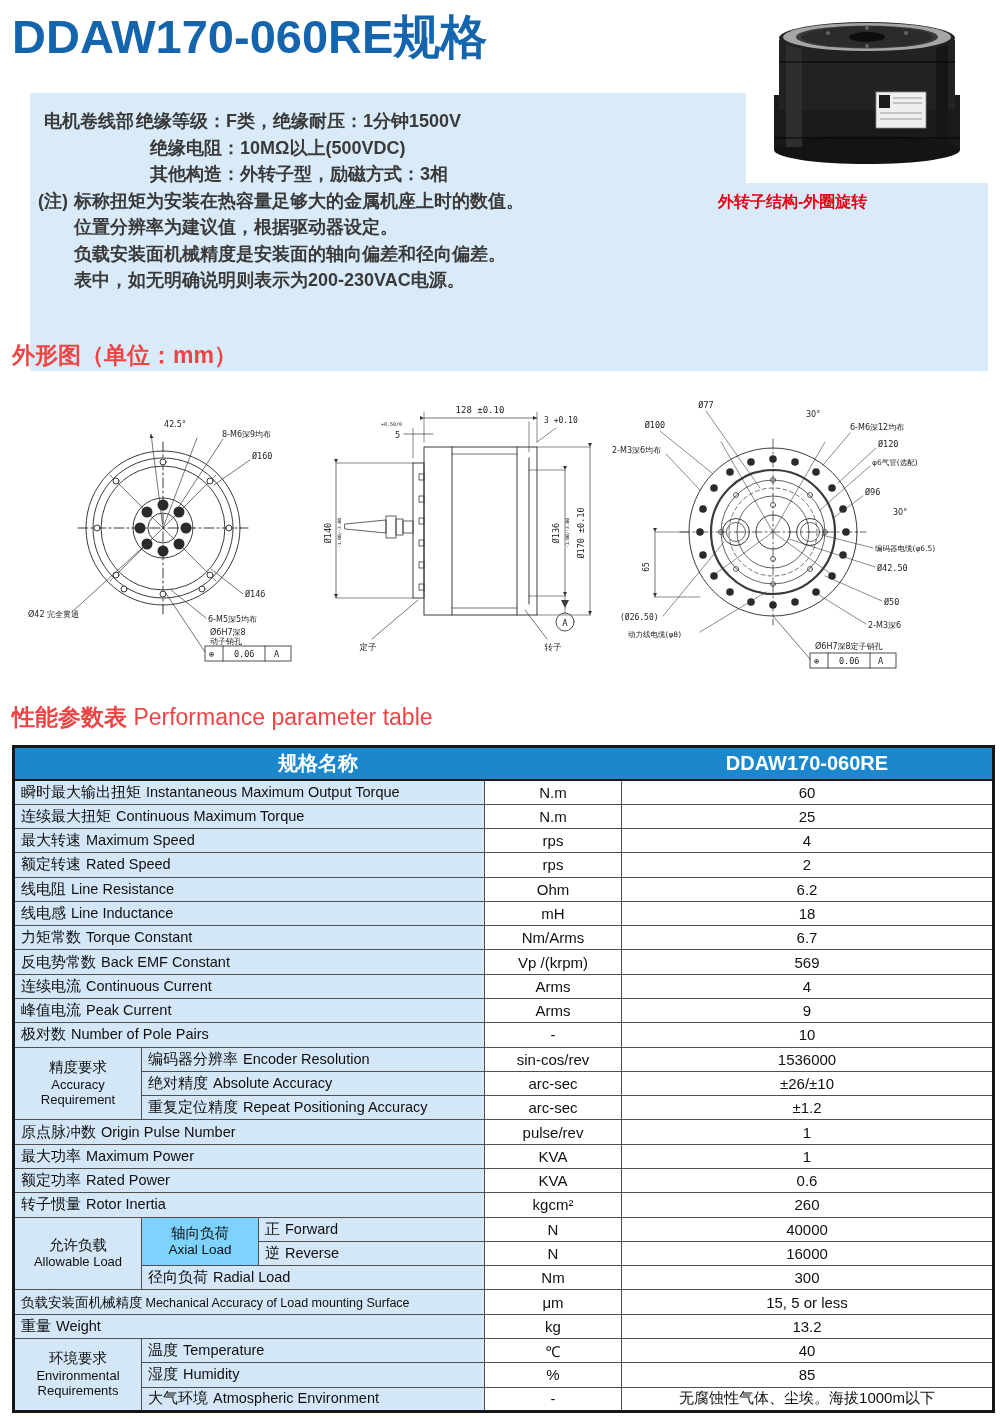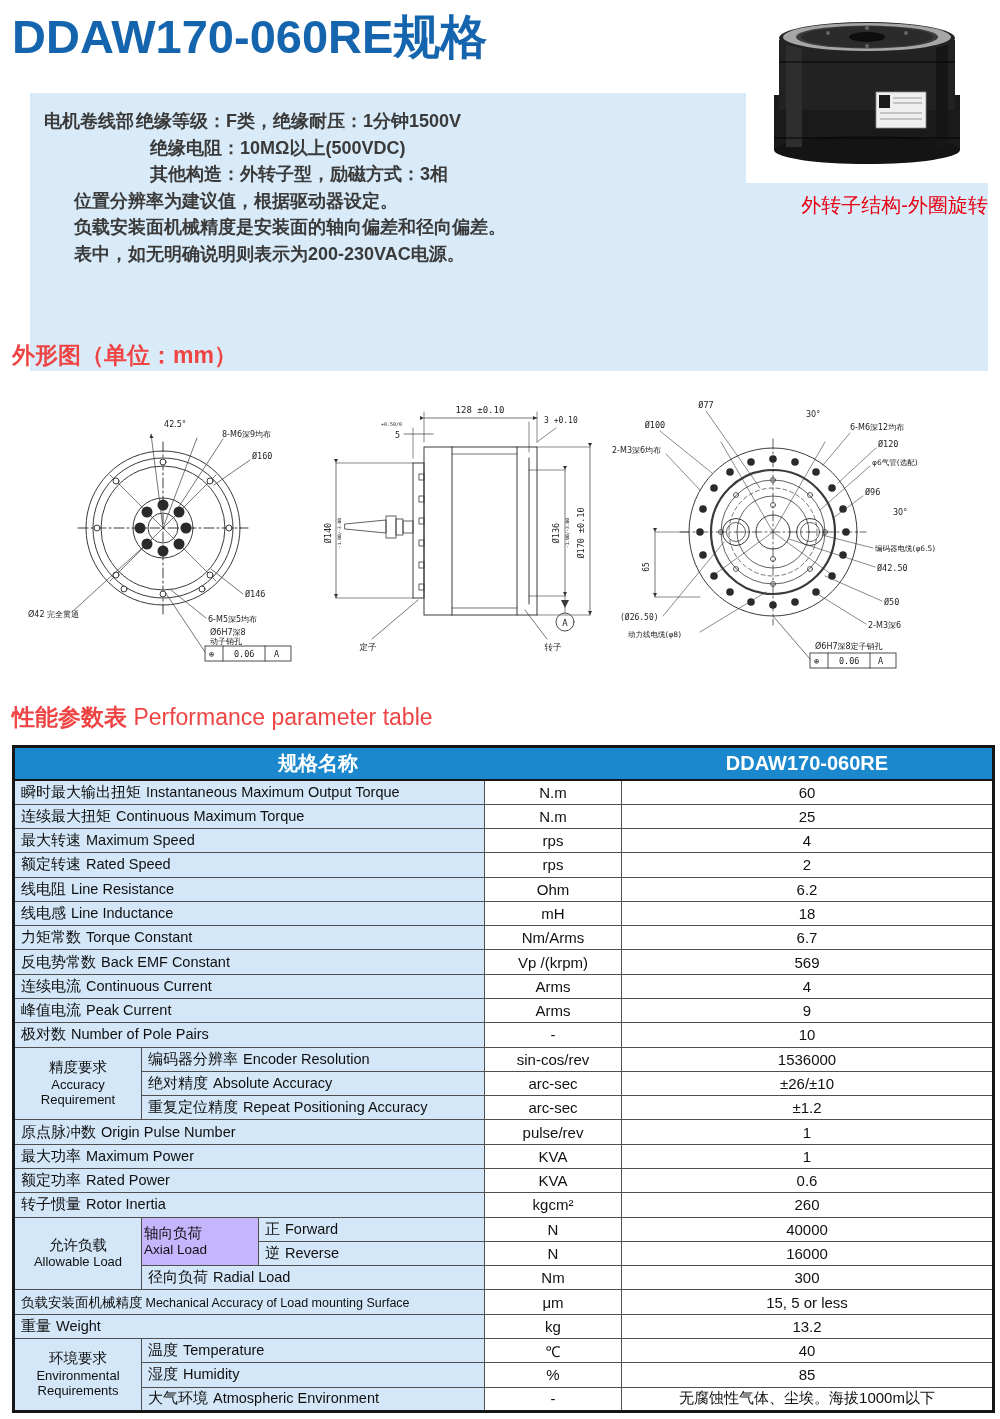--- a/index.html
+++ b/index.html
@@ -12,22 +12,22 @@
   .info-box{position:absolute;left:30px;top:93px;width:958px;height:278px;background:#d9ebf8;
             color:#3a3a3a;font-weight:bold;font-size:18px;}
   .info-box .row{line-height:26.5px;white-space:nowrap;}
   .info-box .pad-top{padding-top:15px;}
   .r1{padding-left:14px;} .lab1{display:inline-block;width:92px;}
   .r23{padding-left:120px;}
   .r4{padding-left:8px;} .lab2{display:inline-block;width:36px;}
   .r567{padding-left:44px;}
   
   .photo-panel{position:absolute;left:746px;top:0;width:242px;height:183px;background:#fff;}
-  .photo-caption{position:absolute;left:718px;top:192px;width:270px;text-align:right;
-                 font-size:20px;font-weight:normal;color:#e60013;white-space:nowrap;}
+  .photo-caption{position:absolute;left:718px;top:192px;width:270px;text-align:left;
+                 font-size:16px;font-weight:bold;color:#e60013;white-space:nowrap;}
   
   .sec-title{position:absolute;left:12px;margin:0;font-size:23px;font-weight:bold;color:#ef4444;white-space:nowrap;}
   #outline-title{top:340px;}
   #perf-title{top:702px;}
   #perf-title .perf-en{font-weight:normal;}
   
   .drawings{position:absolute;left:0;top:392px;width:1000px;height:312px;}
   .drawings svg{display:block;}
   .drawings text{font-family:"DejaVu Sans Mono","DejaVu Sans",monospace;fill:#222;}
   .drawings text.cjk{font-family:"DejaVu Sans","Liberation Sans",sans-serif;}
@@ -35,37 +35,38 @@
   .spec-table{position:absolute;left:12px;top:745px;width:980px;height:668px;
               border-collapse:collapse;table-layout:fixed;font-size:15px;color:#101010;
               border:3px solid #161616;}
   .spec-table td,.spec-table th{border:1px solid #4f4f4f;padding:0 6px;overflow:hidden;}
   .thead-row th{background:#1b87cd;color:#fff;font-size:20px;font-weight:bold;height:31px;
                 border:1px solid #1b87cd;border-bottom:2px solid #161616;text-align:center;}
   tbody tr{height:24px;}
   td.lab{background:#d3e7f8;text-align:left;white-space:nowrap;}
   td.grp{background:#d3e7f8;text-align:center;font-size:13px;line-height:1.2;padding:0 2px;}
   td.grp .zh-g{font-size:14.5px;}
-  td.grp2{background:#c4b5fd;font-size:13.5px;line-height:1.25;padding:0 2px;}
+  td.grp2{background:#7dd3fc;text-align:center;font-size:13.5px;line-height:1.25;padding:0 2px;}
   td.grp2 .zh-g{font-size:14.5px;}
   td.unit,td.val{background:#fff;text-align:center;white-space:nowrap;}
   .zh{font-size:15px;} .en{font-size:14.5px;margin-left:5px;}
   tr.sm .zh{font-size:13.5px;} tr.sm .en{font-size:12.5px;margin-left:3px;}
 </style>
 </head>
 <body>
 
 <div class="page">
 
   <h1 class="title">DDAW170-060RE规格</h1>
 
   <div class="info-box">
     <div class="row r1 pad-top"><span class="lab1">电机卷线部</span><span>绝缘等级：F类，绝缘耐压：1分钟1500V</span></div>
     <div class="row r23"><span>绝缘电阻：10MΩ以上(500VDC)</span></div>
     <div class="row r23"><span>其他构造：外转子型，励磁方式：3相</span></div>
+    <div class="row r4"><span class="lab2">(注)</span><span>标称扭矩为安装在热容量足够大的金属机座上时的数值。</span></div>
     <div class="row r567"><span>位置分辨率为建议值，根据驱动器设定。</span></div>
     <div class="row r567"><span>负载安装面机械精度是安装面的轴向偏差和径向偏差。</span></div>
     <div class="row r567"><span>表中，如无明确说明则表示为200-230VAC电源。</span></div>
   </div>
 
   <div class="photo-panel">
     <svg width="242" height="183" viewBox="0 0 242 183">
       <rect x="28" y="95" width="186" height="55" fill="#1a1a1a"></rect>
       <ellipse cx="121" cy="150" rx="93" ry="14" fill="#141414"></ellipse>
       <rect x="33" y="40" width="176" height="70" fill="#222222"></rect>

